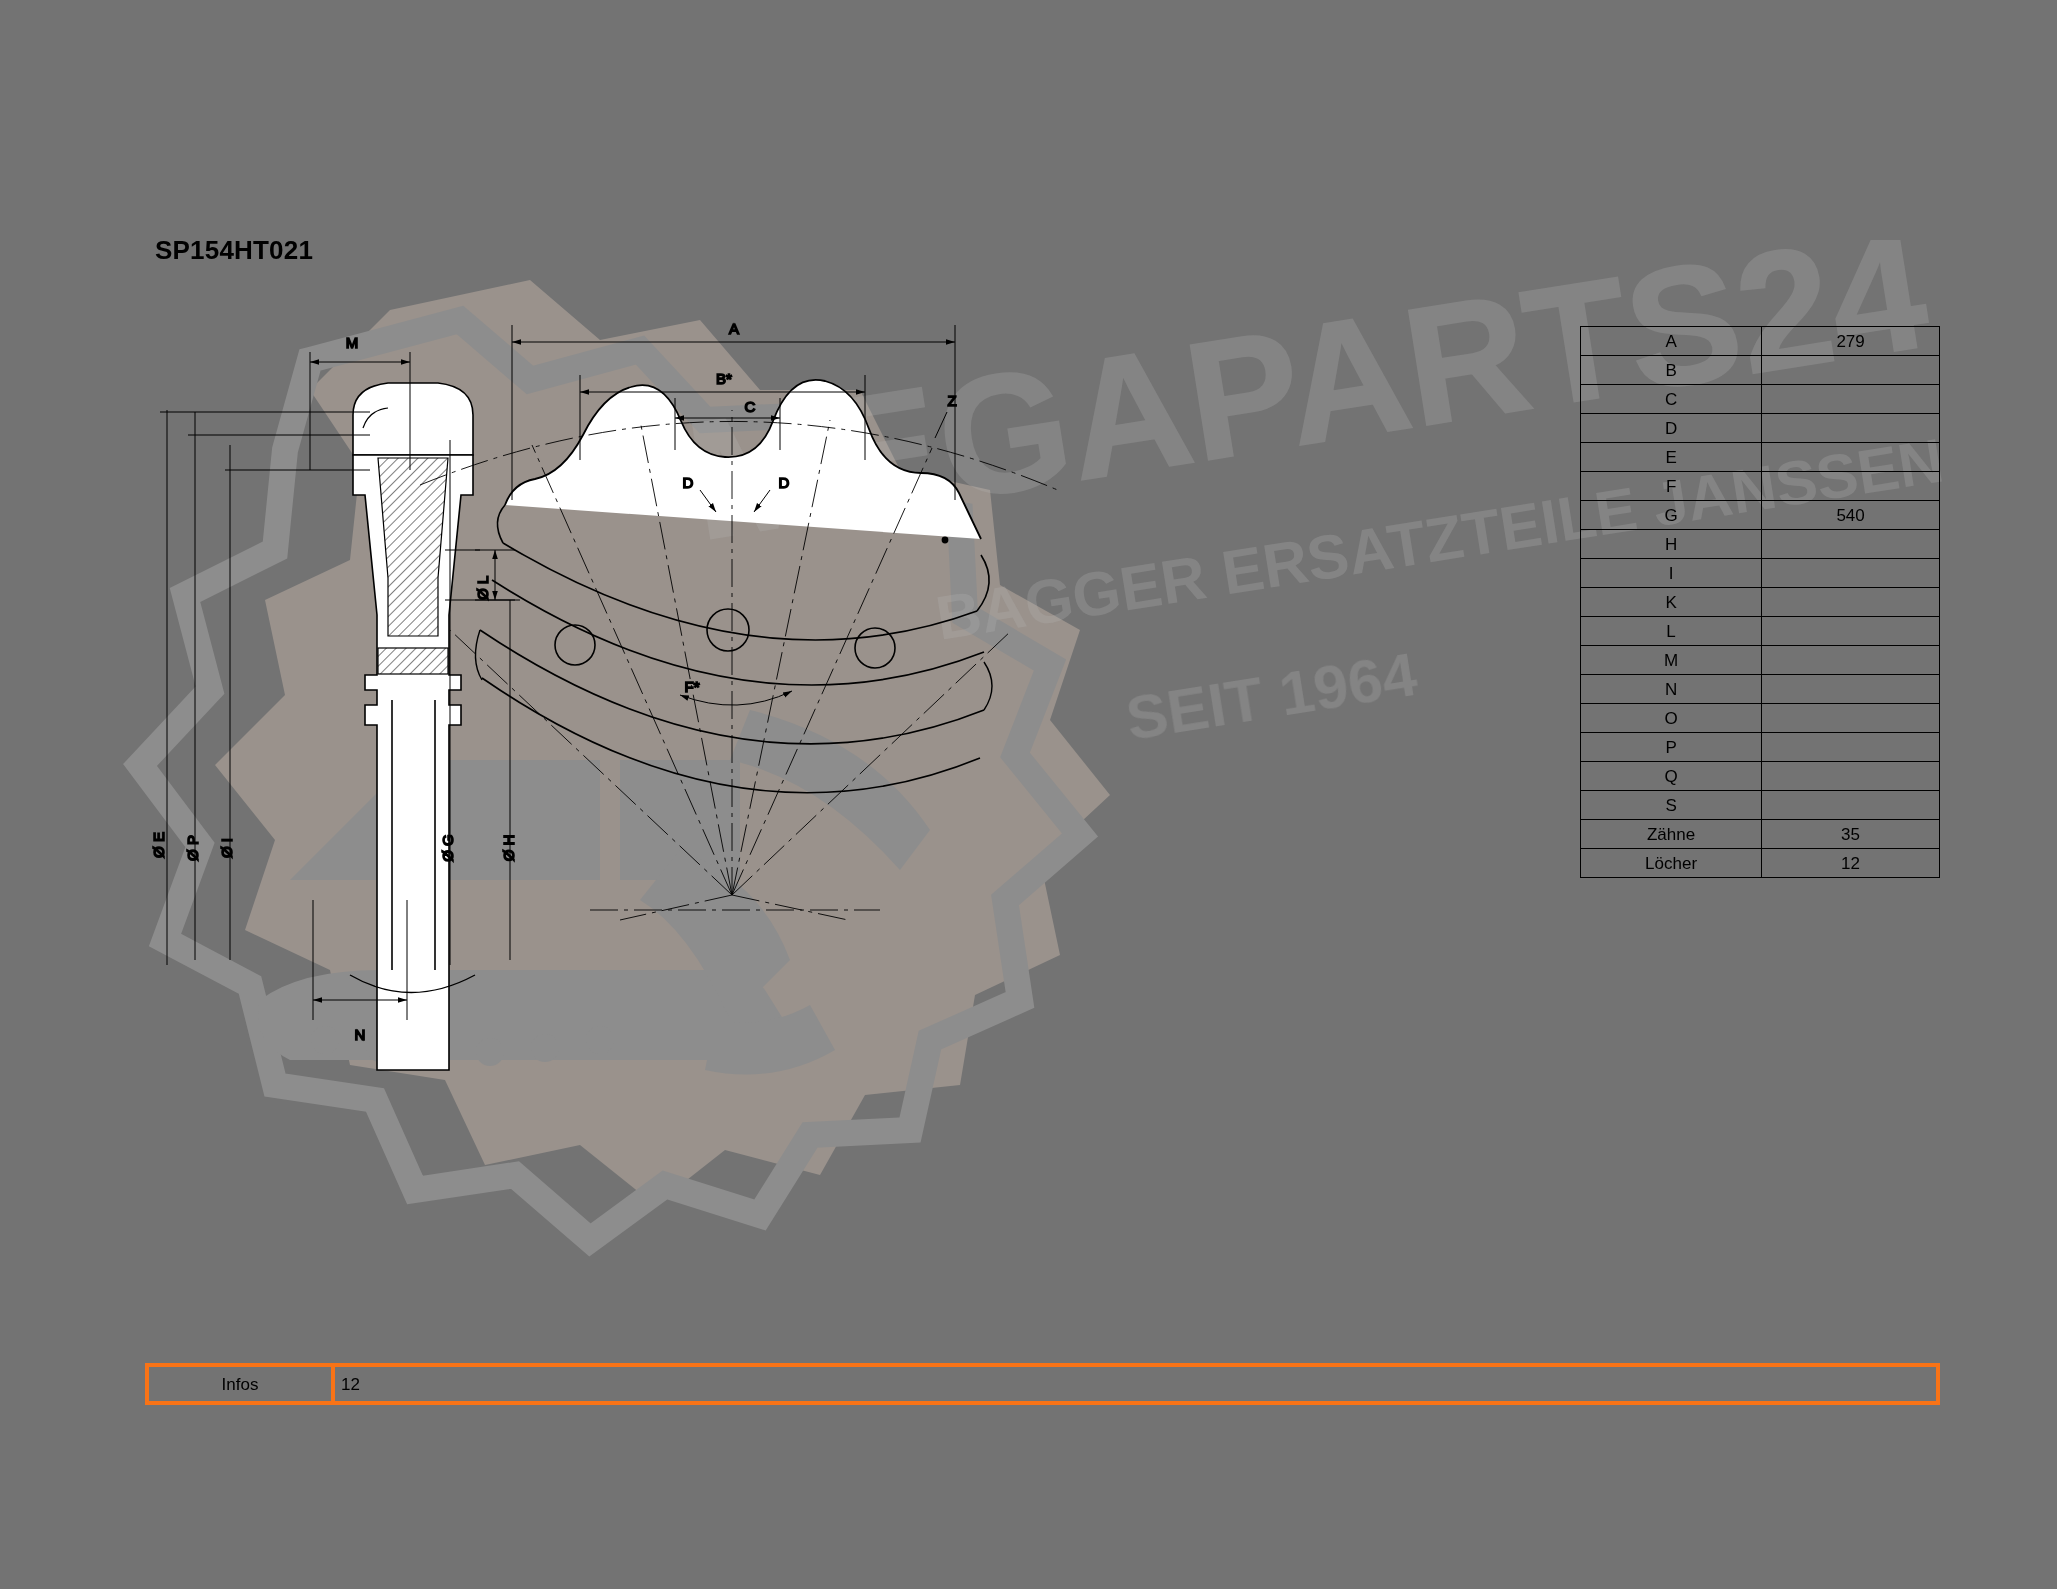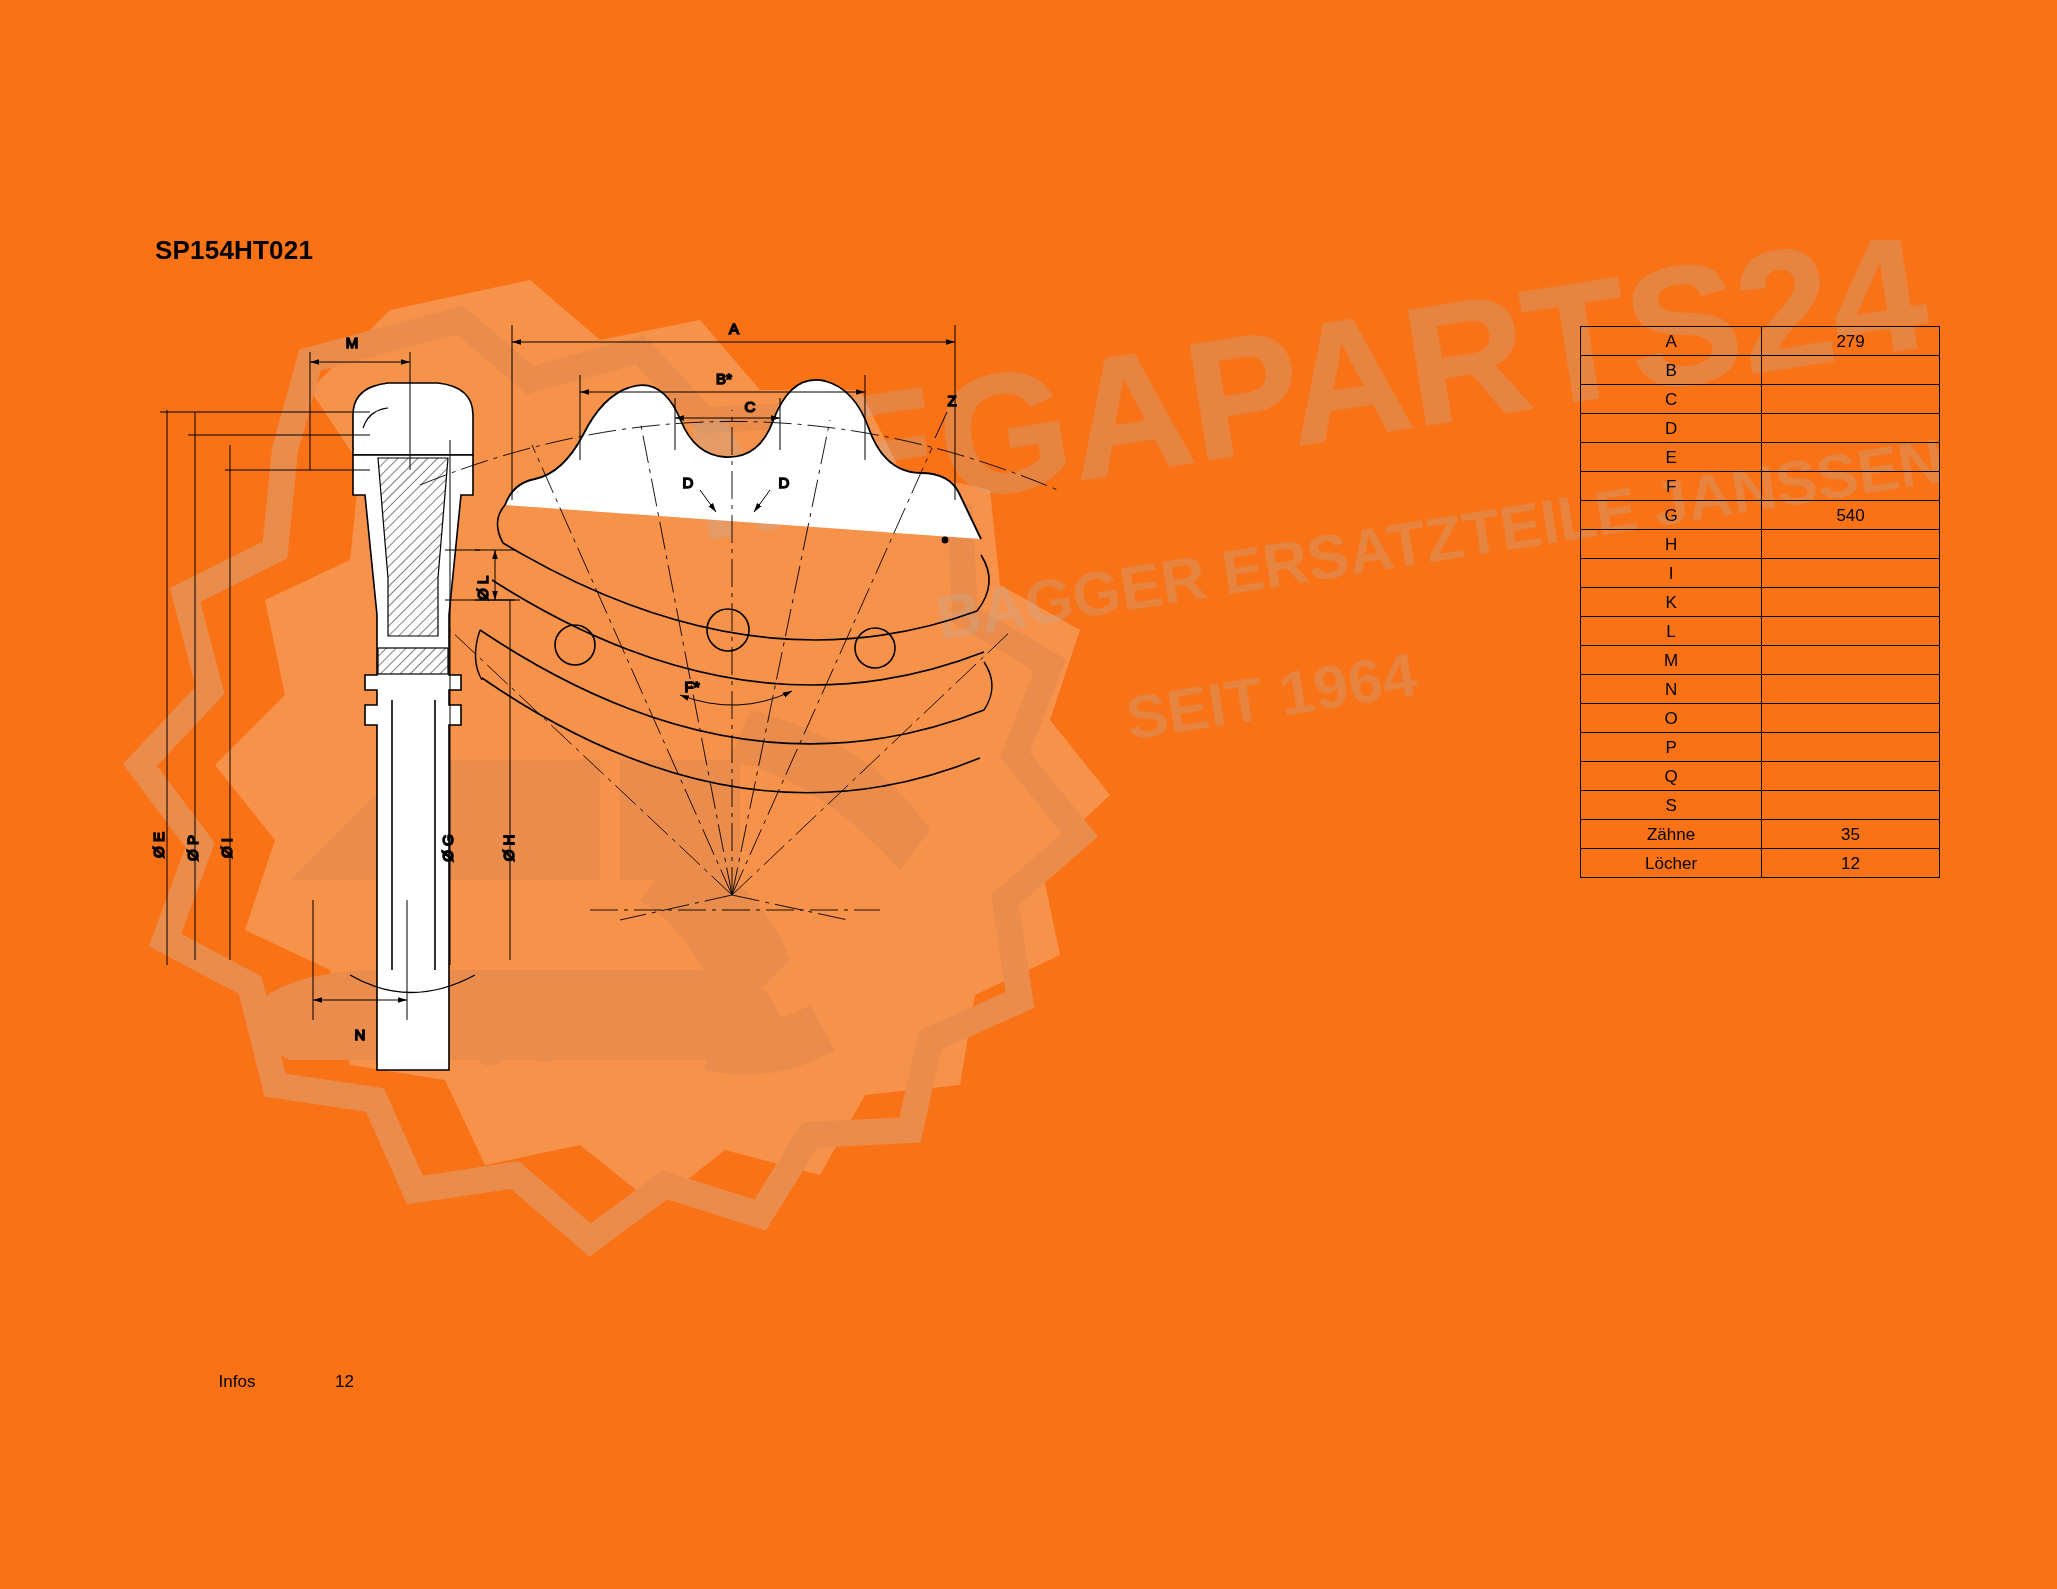--- a/index.html
+++ b/index.html
@@ -15,21 +15,21 @@
     color: #000000;
     overflow: hidden;
   }
 
   
   #page {
     position: absolute;
     left: 0; top: 0;
     width: 2057px;
     height: 1589px;
-    background: #f97316;
+    background: #737373;
   }
 
   
   #doc-title {
     position: absolute;
     left: 155px;
     top: 235px;
     font-size: 26px;
     font-weight: bold;
     letter-spacing: 0.2px;
@@ -80,21 +80,21 @@
   
   #infos-table {
     position: absolute;
     left: 145px;
     top: 1363px;
     width: 1795px;
     border-collapse: collapse;
     font-size: 17px;
   }
   #infos-table td {
-    border: 1px solid #f97316;
+    border: 4px solid #f97316;
     height: 30px;
     padding: 2px 6px;
     vertical-align: middle;
     line-height: 1;
   }
   #infos-table td.key {
     width: 170px;
     text-align: center;
   }
   #infos-table td.val {

